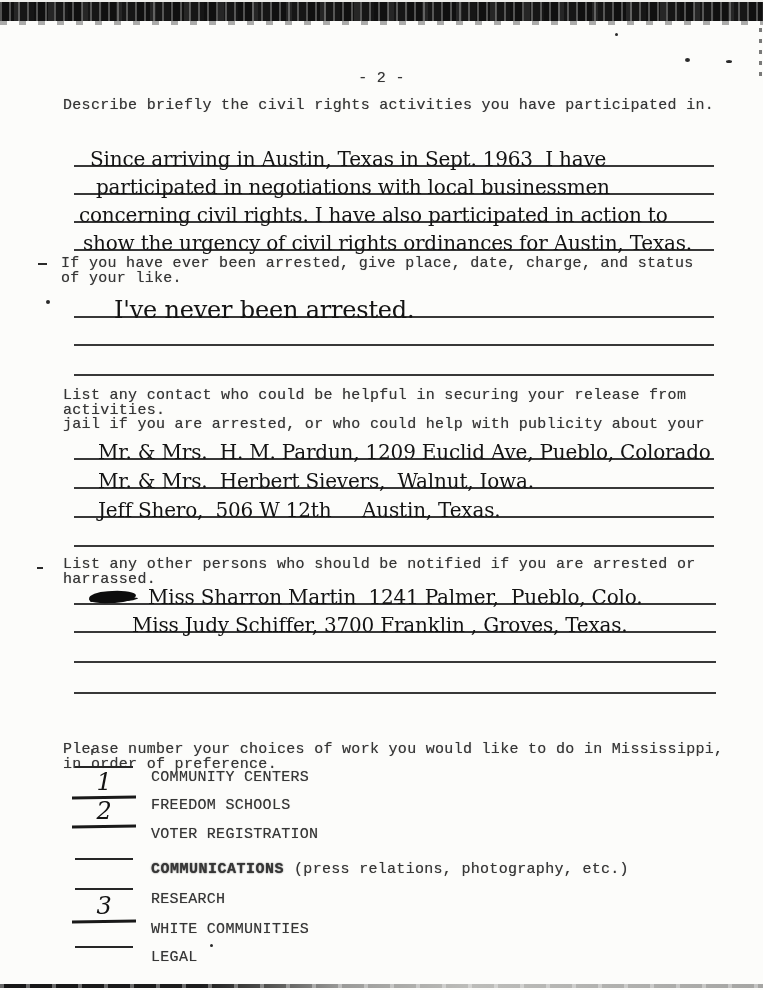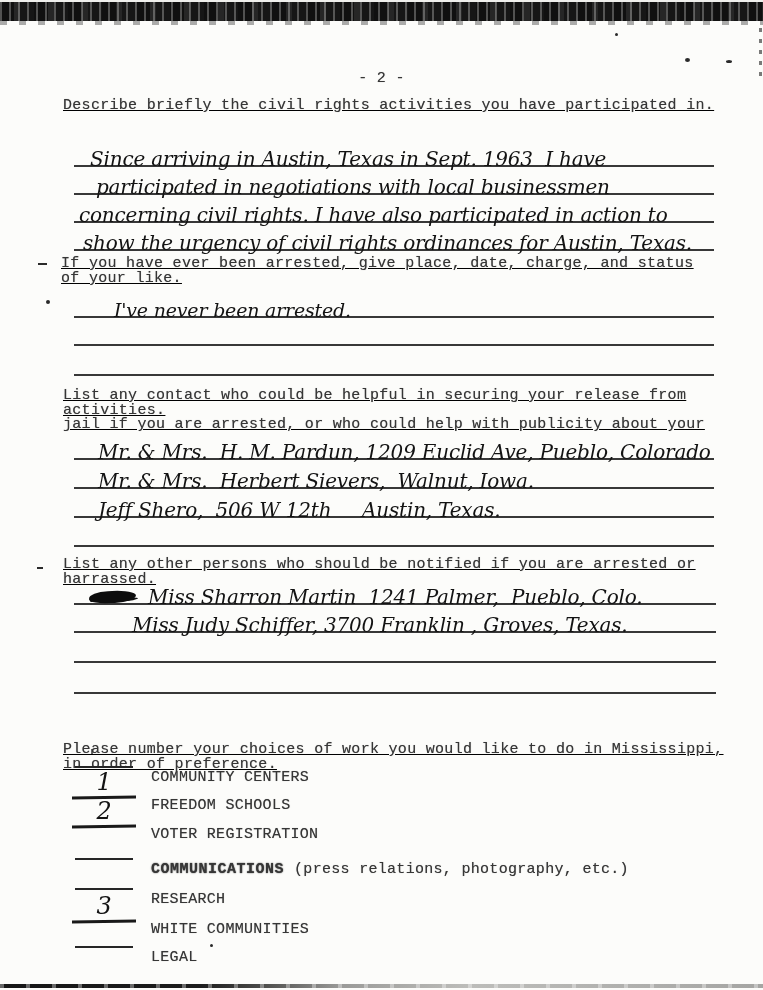--- a/index.html
+++ b/index.html
@@ -37,40 +37,40 @@
     position:absolute; left:89px; top:591px; width:47px; height:12px;
     background:#0d0d0d; border-radius:45% 55% 50% 50%/60% 50% 60% 40%;
     transform:rotate(-3deg);
     box-shadow:6px 3px 0 -4px #111, -3px 2px 0 -4px #181818;
   }
   
   .typed{
     color:#363636; font-size:15px; line-height:14.6px; letter-spacing:0.3px;
     text-shadow:0 0 0.7px rgba(45,45,45,0.55);
   }
-  .prompt{position:absolute;text-decoration:underline;}
+  .prompt{position:absolute;}
   .page-number{position:absolute; top:72px; left:0; right:0; text-align:center;}
   
   .hand{
-    font-family:"DejaVu Serif", serif; font-style:italic;
+    font-family:"DejaVu Serif", serif; 
     color:#131313; font-size:20px; white-space:pre; letter-spacing:-0.2px;text-align:right;
   }
   
   .answers{position:absolute; left:74px; width:640px;}
   .ans-row{
     height:28px; box-sizing:border-box;
     border-bottom:2px solid rgba(28,28,28,0.88);
     display:flex; align-items:flex-end;
   }
   .ans-row .hand{line-height:20px; transform:translateY(4px);}
   #a1 .ans-row:nth-child(1) .hand{padding-left:16px;}
   #a1 .ans-row:nth-child(2) .hand{padding-left:22px;}
   #a1 .ans-row:nth-child(3) .hand{padding-left:5px;}
   #a1 .ans-row:nth-child(4) .hand{padding-left:9px;}
-  #a2 .ans-row:nth-child(1) .hand{padding-left:40px; font-size:19px;}
+  #a2 .ans-row:nth-child(1) .hand{padding-left:40px; font-size:24px;}
   #a2 .ans-row:nth-child(3){height:30px;}
   #a3 .ans-row{height:29px;}
   #a3 .ans-row .hand{padding-left:24px;margin-top:32px;}
   #a4 .ans-row .hand{padding-left:58px;}
   #a4 .ans-row:nth-child(1) .hand{padding-left:74px;}
   #a4 .ans-row:nth-child(3){height:30px;}
   #a4 .ans-row:nth-child(4){height:31px;}
   
   .choices{position:absolute; top:755px; left:63px; width:680px;}
   .choice-row{position:relative; height:28px;}

